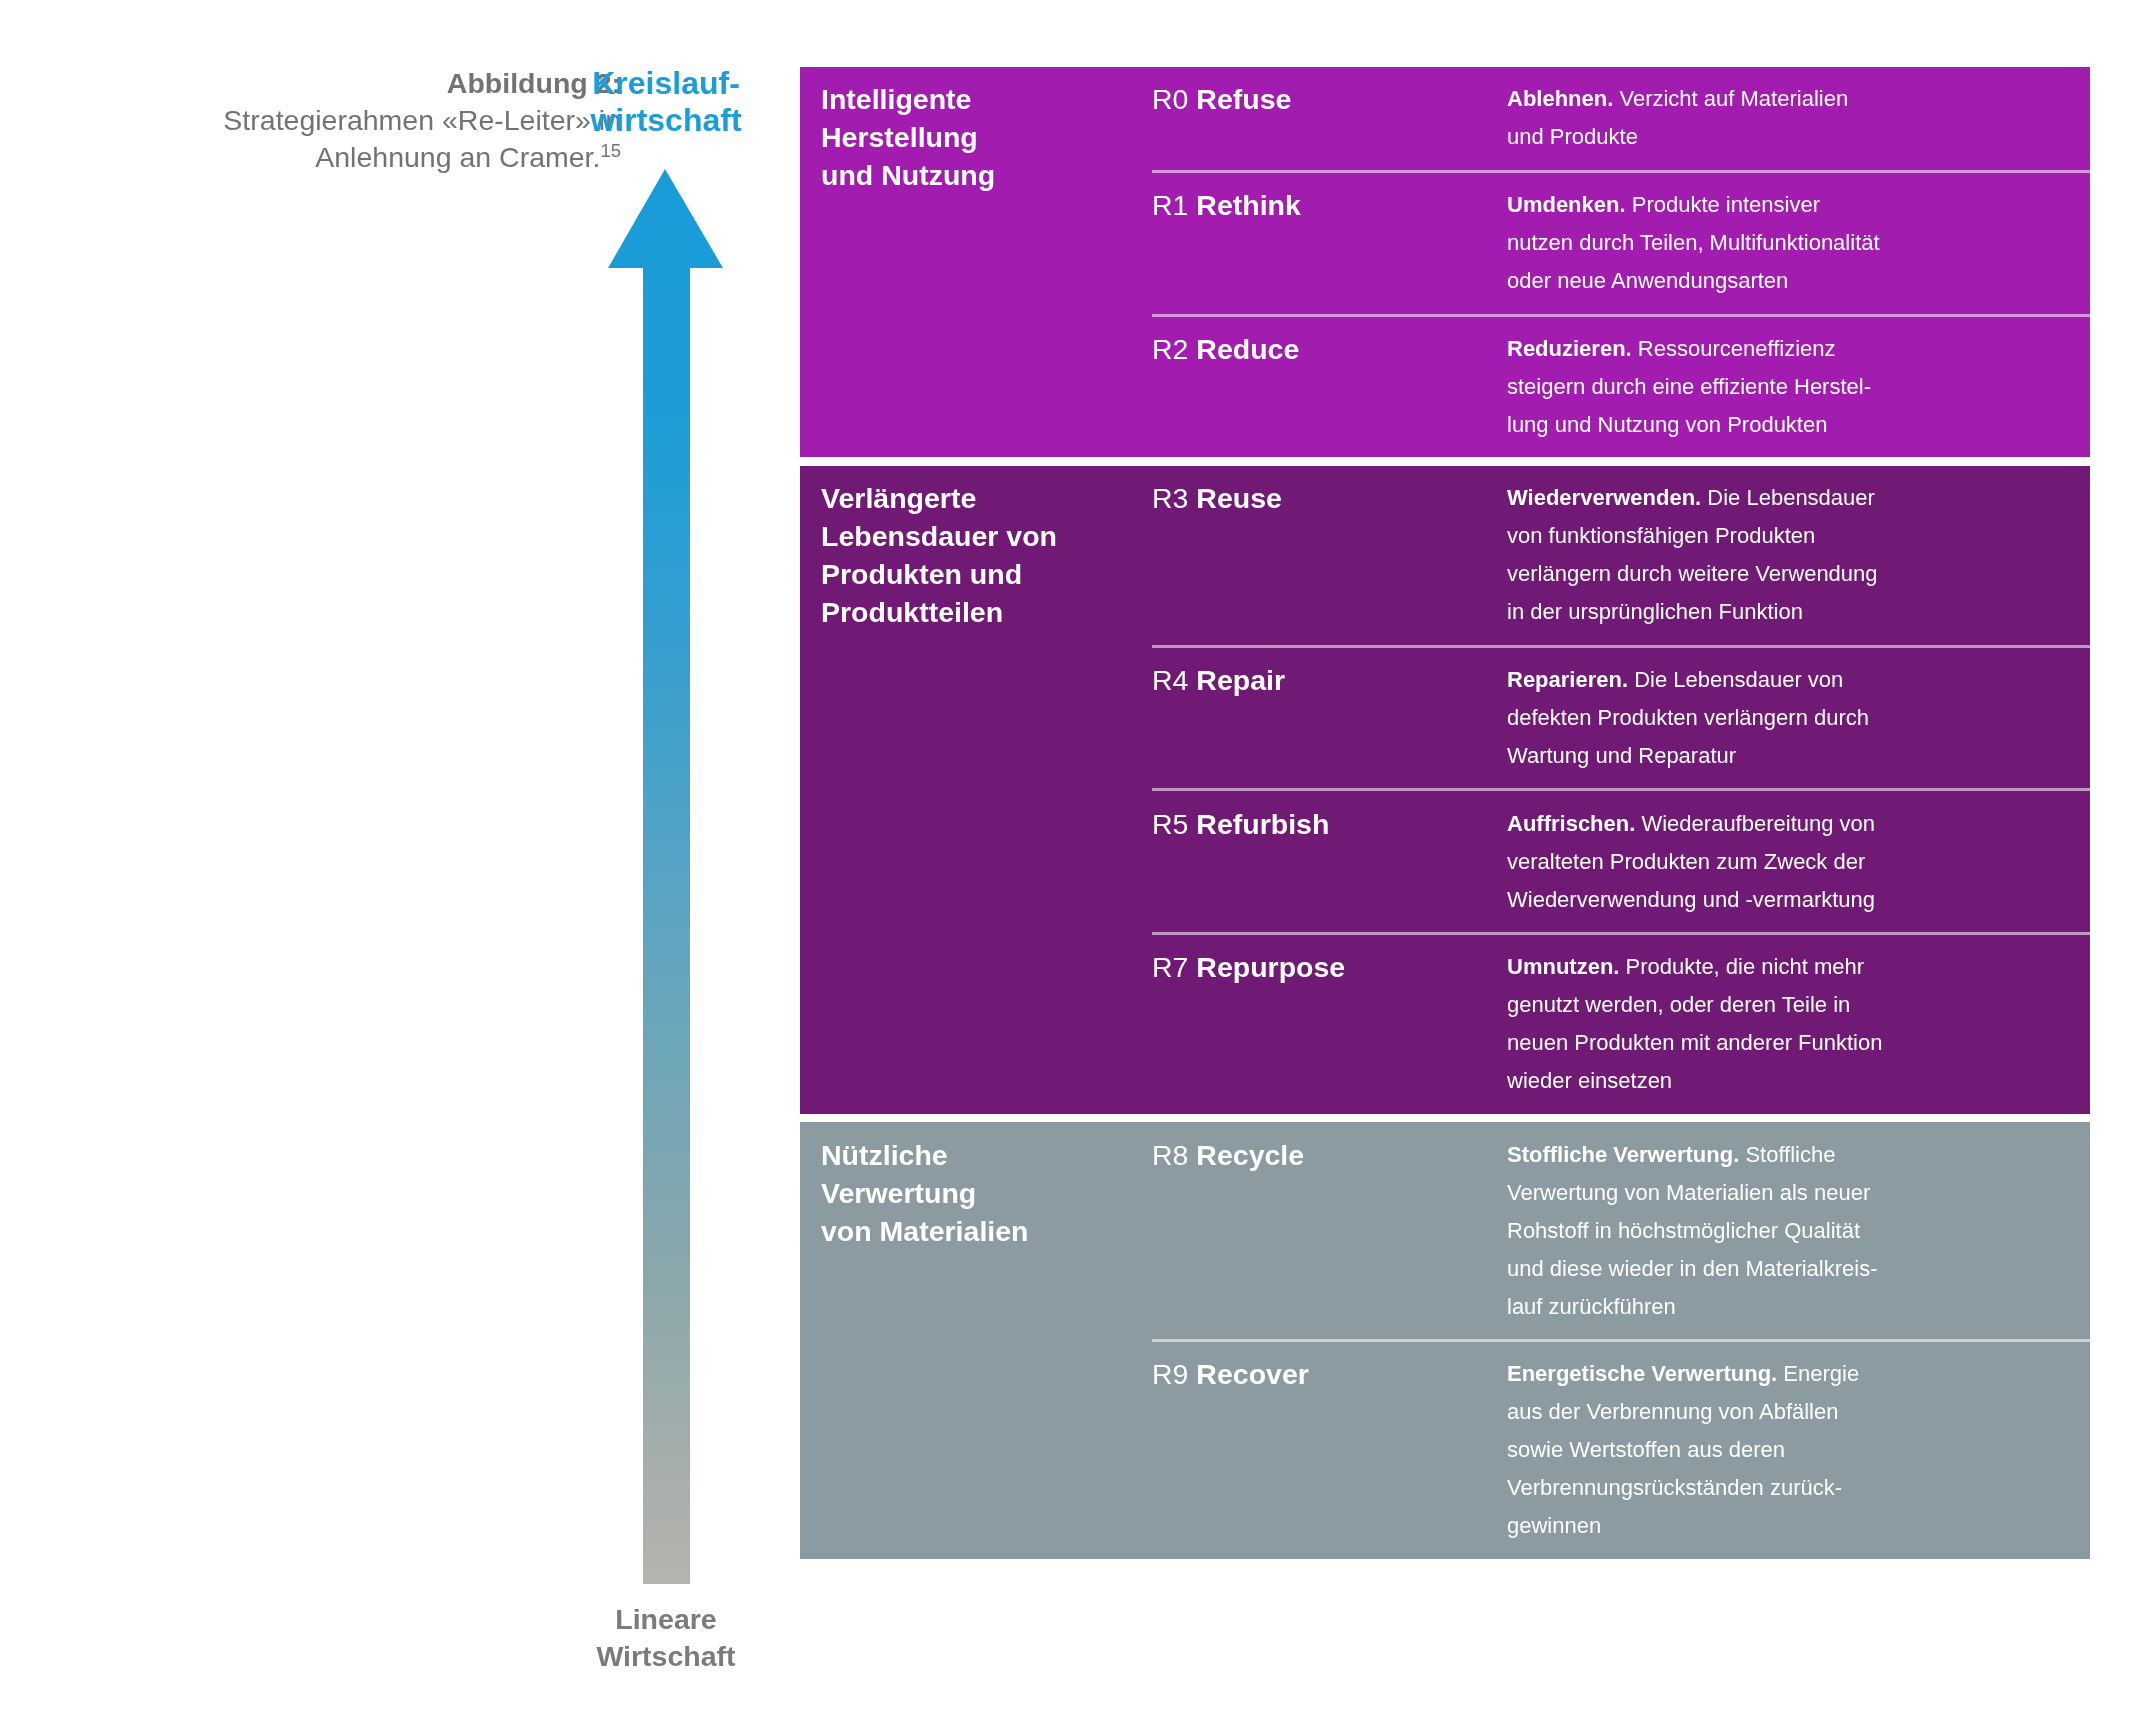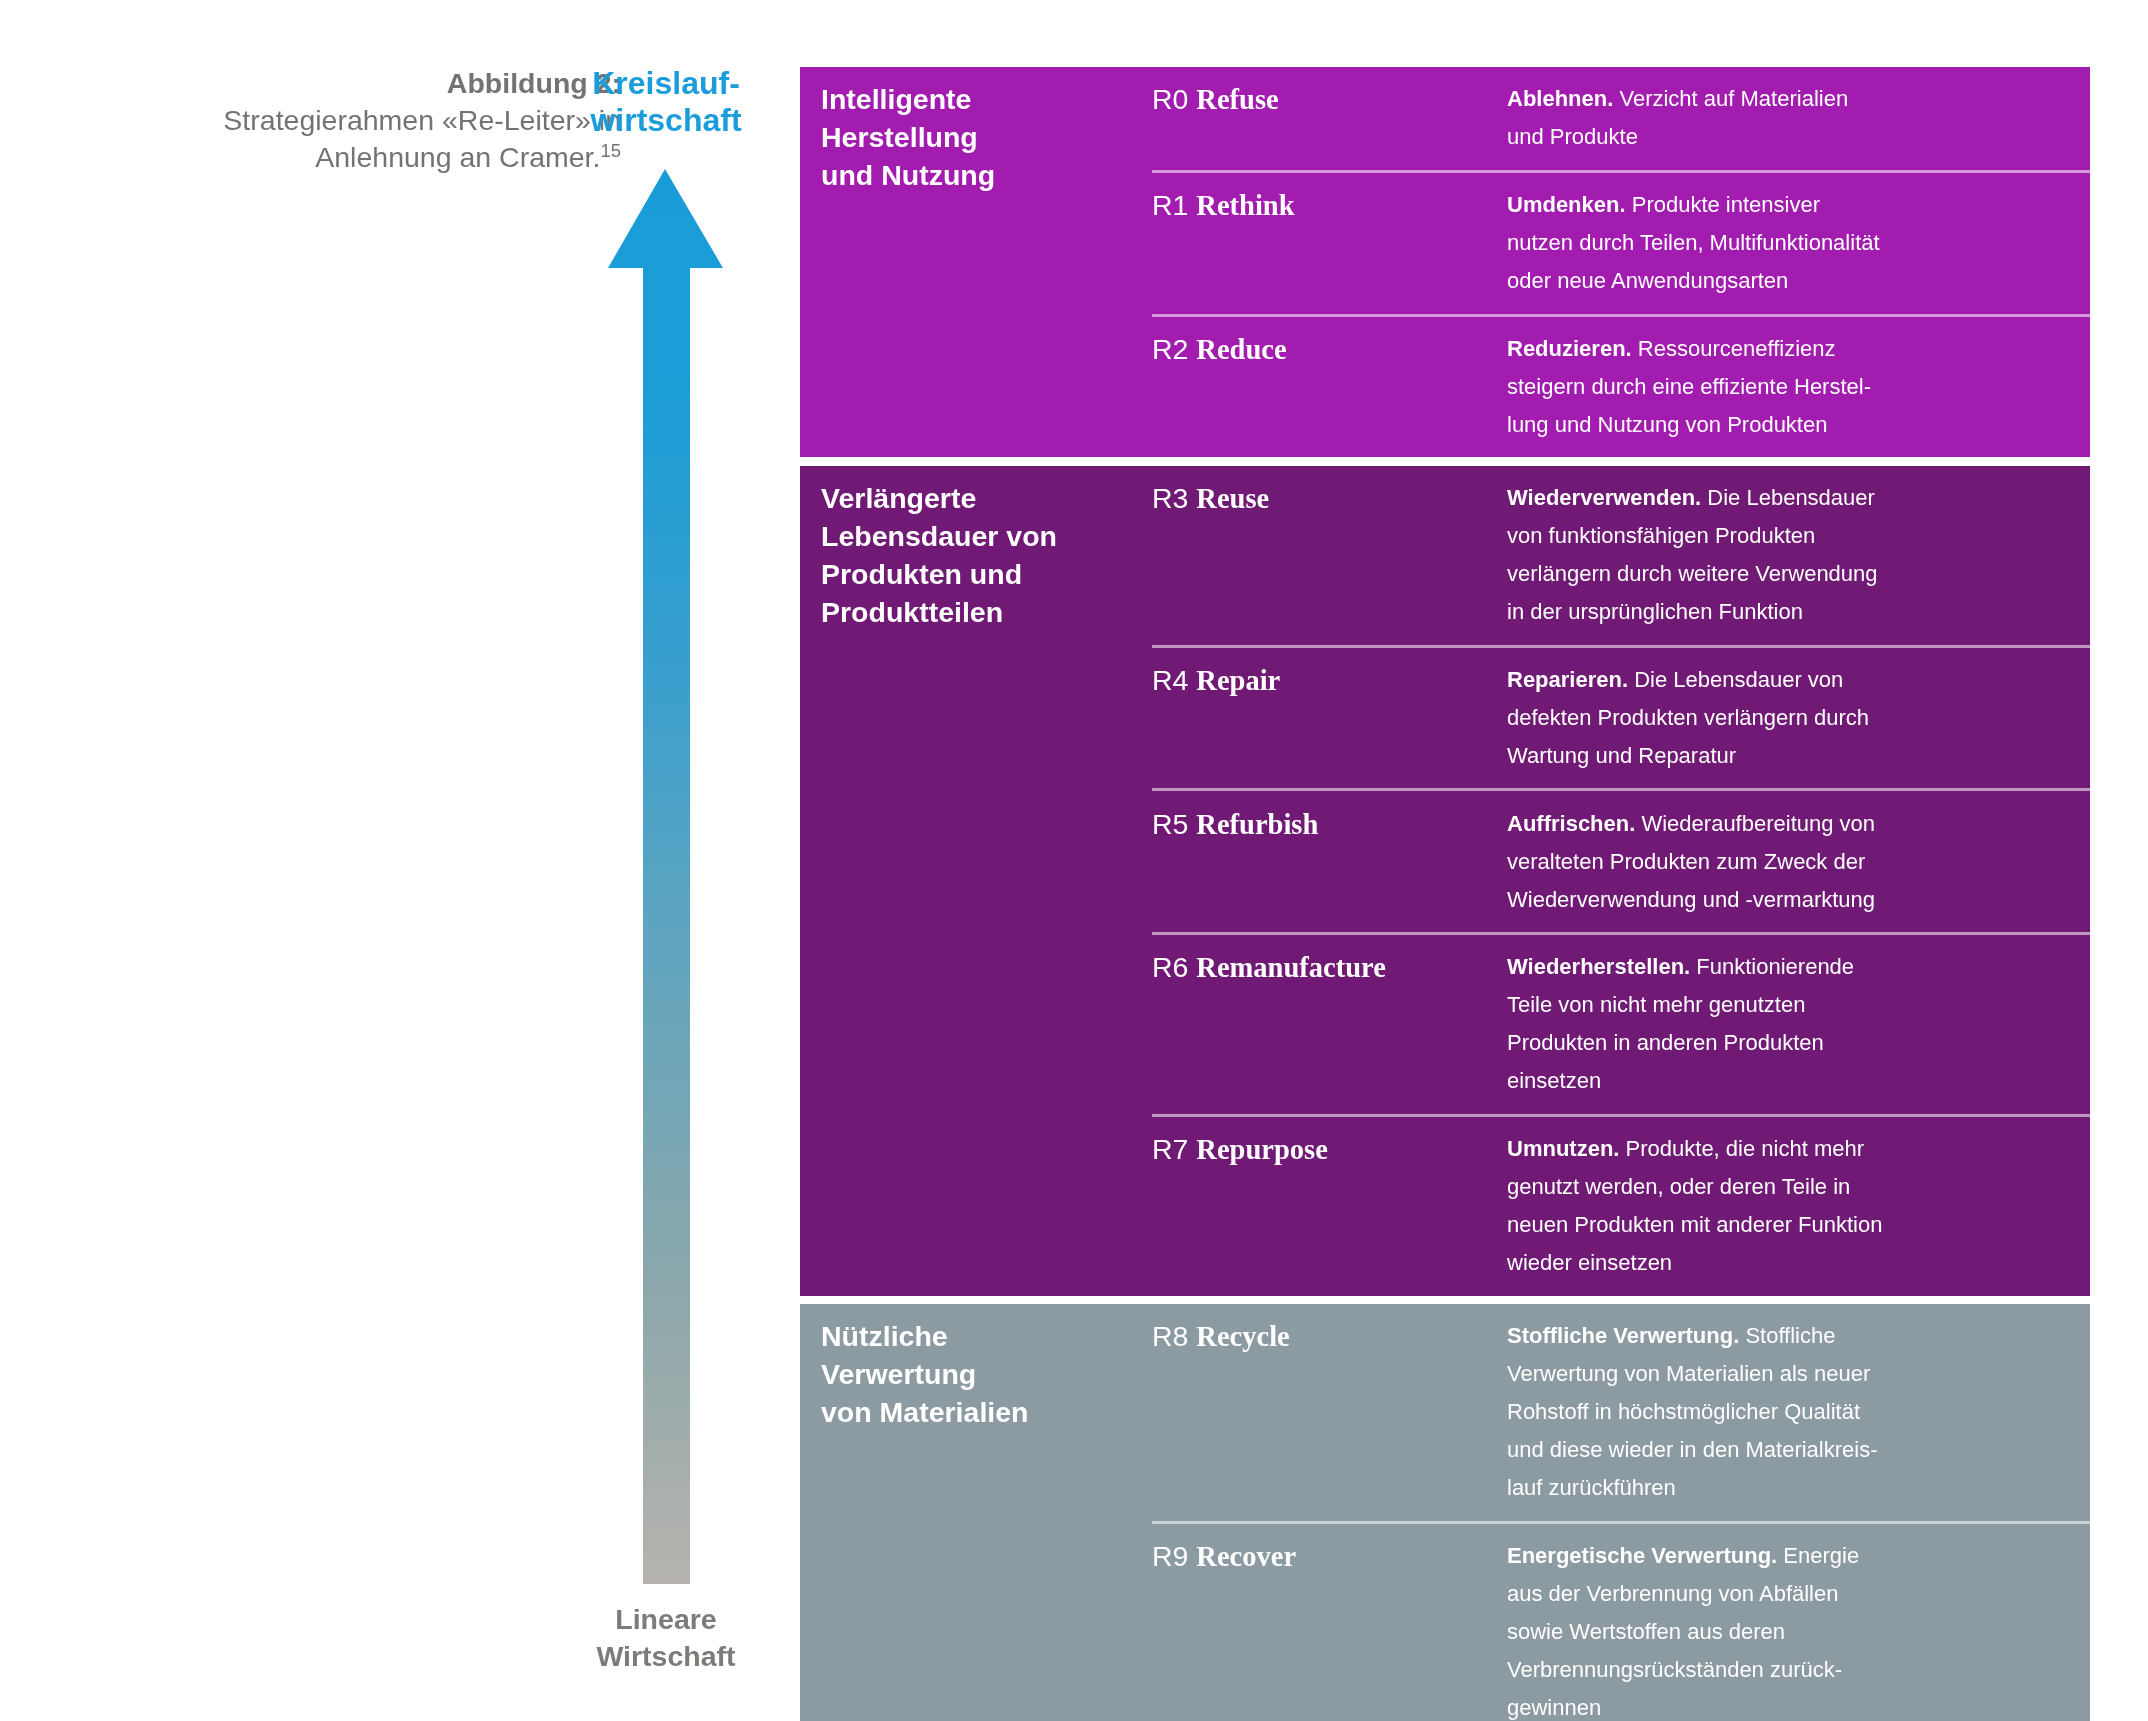--- a/index.html
+++ b/index.html
@@ -39,21 +39,21 @@
   .block + .block{margin-top:8.4px;}
   .glabel{
     flex:none;width:352px;box-sizing:border-box;
     padding:13.4px 8.4px 0 21px;
     font-weight:bold;font-size:28.5px;line-height:38px;white-space:pre-line;
   }
   .rows{flex:1;display:flex;flex-direction:column;}
   .row{display:flex;align-items:stretch;padding:13.4px 0 13.4px 0;}
   .row + .row{border-top:3.4px solid rgba(255,255,255,0.55);}
   .codecell{flex:none;width:355px;font-size:28.5px;line-height:38px;}
-  .codecell b{font-weight:bold;font-family:Liberation Serif, serif;}
+  .codecell b{font-weight:bold;}
   .desc{flex:1;padding-right:18.5px;font-size:22px;line-height:38px;}
   .desc .lead{font-weight:bold;}
   .desc .rest{white-space:pre-line;}
 </style>
 </head>
 <body>
 
 <div class="caption">
   <span class="cap-title">Abbildung 2:</span><br>
   <span>Strategierahmen «Re-Leiter» in</span><br>
@@ -91,24 +91,20 @@
         </div>
         <div class="row">
           <div class="codecell"><span>R4 </span><b>Repair</b></div>
           <div class="desc"><span class="lead">Reparieren. </span><span class="rest">Die Lebensdauer von<br>defekten Produkten verlängern durch<br>Wartung und Reparatur</span></div>
         </div>
         <div class="row">
           <div class="codecell"><span>R5 </span><b>Refurbish</b></div>
           <div class="desc"><span class="lead">Auffrischen. </span><span class="rest">Wiederaufbereitung von<br>veralteten Produkten zum Zweck der<br>Wiederverwendung und -vermarktung</span></div>
         </div>
         <div class="row">
-          <div class="codecell"><span>R6 </span><b>Remanufacture</b></div>
-          <div class="desc"><span class="lead">Wiederherstellen. </span><span class="rest">Funktionierende<br>Teile von nicht mehr genutzten<br>Produkten in anderen Produkten<br>einsetzen</span></div>
-        </div>
-        <div class="row">
           <div class="codecell"><span>R7 </span><b>Repurpose</b></div>
           <div class="desc"><span class="lead">Umnutzen. </span><span class="rest">Produkte, die nicht mehr<br>genutzt werden, oder deren Teile in<br>neuen Produkten mit anderer Funktion<br>wieder einsetzen</span></div>
         </div>
       </div>
     </div>
     <div class="block" style="background: rgb(140, 154, 161);">
       <div class="glabel">Nützliche<br>Verwertung<br>von Materialien</div>
       <div class="rows">
         <div class="row">
           <div class="codecell"><span>R8 </span><b>Recycle</b></div>

